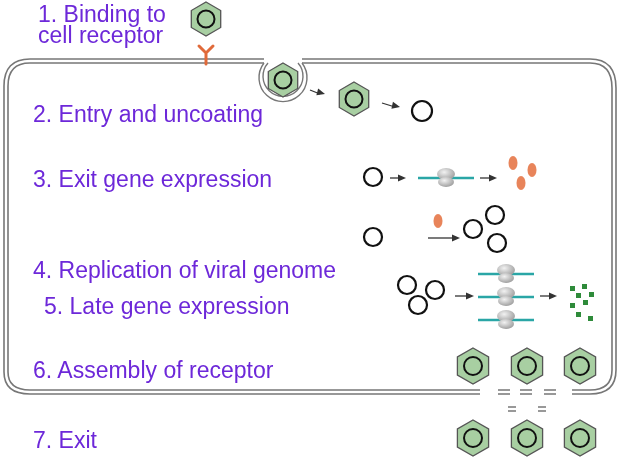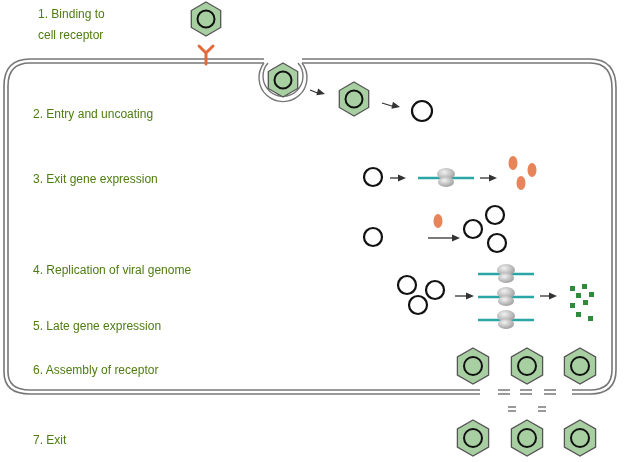--- a/index.html
+++ b/index.html
@@ -1,28 +1,28 @@
 <!DOCTYPE html>
 <html><head>
 <meta charset="utf-8">
 <style>
   html, body { margin:0; padding:0; background:#ffffff; }
   body { width:624px; height:462px; position:relative; overflow:hidden; font-family:"Liberation Sans", sans-serif; }
   svg { position:absolute; left:0; top:0; }
-  .label { position:absolute; font-size:12px; color:#4d7c0f; line-height:21px; white-space:pre; }
+  .label { position:absolute; font-size:23px; color:#6d28d9; line-height:21px; white-space:pre; }
 </style>
 </head>
 <body>
 
 <div class="label" style="left:38px;top:4px;"><span>1.</span> <span>Binding to
 cell receptor</span></div>
 <div class="label" style="left:33px;top:104px;"><span>2.</span> <span>Entry and uncoating</span></div>
 <div class="label" style="left:33px;top:169px;"><span>3.</span> <span>Exit gene expression</span></div>
 <div class="label" style="left:33px;top:232px;margin-top:28px;"><span>4.</span> <span>Replication of viral genome</span></div>
-<div class="label" style="left:33px;top:296px;margin-top:20px;"><span>5.</span> <span>Late gene expression</span></div>
+<div class="label" style="left:44px;top:296px;"><span>5.</span> <span>Late gene expression</span></div>
 <div class="label" style="left:33px;top:360px;"><span>6.</span> <span>Assembly of receptor</span></div>
 <div class="label" style="left:33px;top:430px;"><span>7.</span> <span>Exit</span></div>
 
 <svg id="art" width="624" height="462" viewBox="0 0 624 462">
   <defs>
     <radialGradient id="ribo" cx="40%" cy="35%" r="70%">
       <stop offset="0" stop-color="#f2f2f2"></stop>
       <stop offset="1" stop-color="#9a9a9a"></stop>
     </radialGradient>
   </defs>

